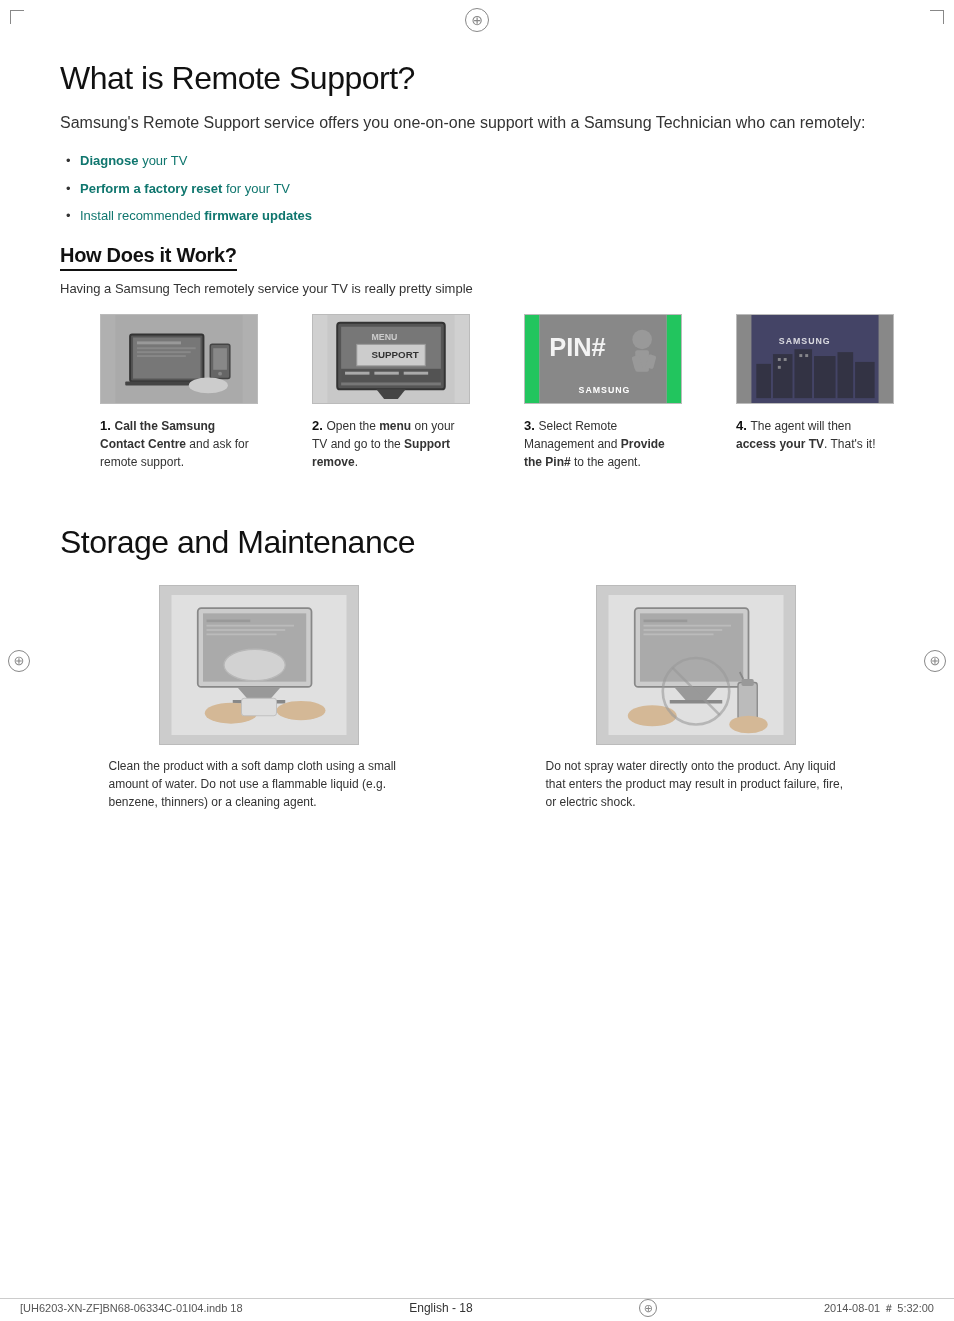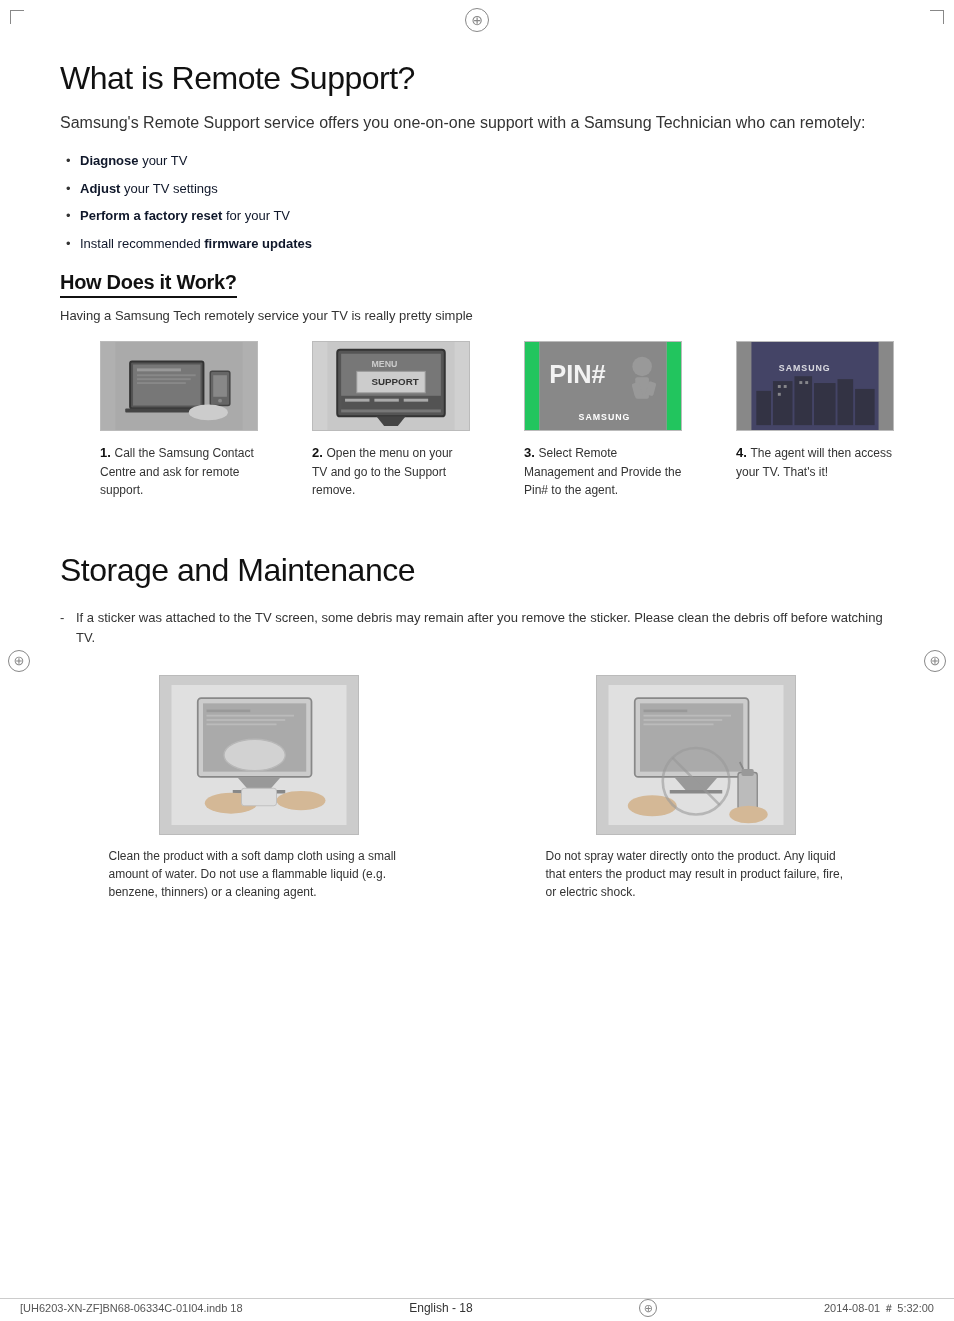--- a/index.html
+++ b/index.html
@@ -70,21 +70,21 @@
 
     .bullet-list {
       list-style: none;
       margin: 0 0 14px 0;
       padding: 0;
     }
     .bullet-list li {
       padding: 4px 0 4px 20px;
       position: relative;
       font-size: 13px;
-      color: #0f172a;
+      color: #0f766e;
       line-height: 1.5;
     }
     .bullet-list li::before {
       content: "•";
       position: absolute;
       left: 6px;
       color: #333;
     }
     .bullet-list li strong {
       font-weight: 700;
@@ -164,21 +164,21 @@
     }
 
     .step-desc {
       font-size: 12px;
       color: #333;
       line-height: 1.5;
       margin-top: 4px;
     }
 
     .step-desc strong {
-      font-weight: 400;
+      font-weight: 700;
     }
 
     
     .section-storage {
       margin-top: 10px;
     }
 
     h1.section-title {
       font-size: 32px;
       font-weight: 400;
@@ -341,21 +341,20 @@
   <div class="right-compass">⊕</div>
 
   <div class="section-remote-support">
 
     <h1 class="main-title">What is Remote Support?</h1>
 
     <p class="intro-text">Samsung's Remote Support service offers you one-on-one support with a Samsung Technician who can remotely:</p>
 
     <ul class="bullet-list">
       <li><strong>Diagnose</strong> your TV</li>
-      <li><strong>Adjust</strong> your TV settings</li>
       <li><strong>Perform a factory reset</strong> for your TV</li>
       <li>Install recommended <strong>firmware updates</strong></li>
     </ul>
 
     
     <h2 class="sub-title">How Does it Work?</h2>
     <p class="how-subtitle-text">Having a Samsung Tech remotely service your TV is really pretty simple</p>
 
     
     <div class="steps-grid">
@@ -471,21 +470,20 @@
     </div>
     
 
   </div>
 
   <div class="section-storage">
 
     <h1 class="section-title">Storage and Maintenance</h1>
 
     <ul class="dash-list">
-      <li>If a sticker was attached to the TV screen, some debris may remain after you remove the sticker. Please clean the debris off before watching TV.</li>
     </ul>
 
     <div class="storage-images-row">
 
       <div class="storage-img-block">
         <div class="storage-image">
           <svg class="storage-svg" viewBox="0 0 200 160" xmlns="http://www.w3.org/2000/svg">
             <rect width="200" height="160" fill="#e0e0e0"></rect>
 
             <rect x="30" y="15" width="130" height="90" rx="4" fill="#ccc" stroke="#888" stroke-width="2"></rect>

